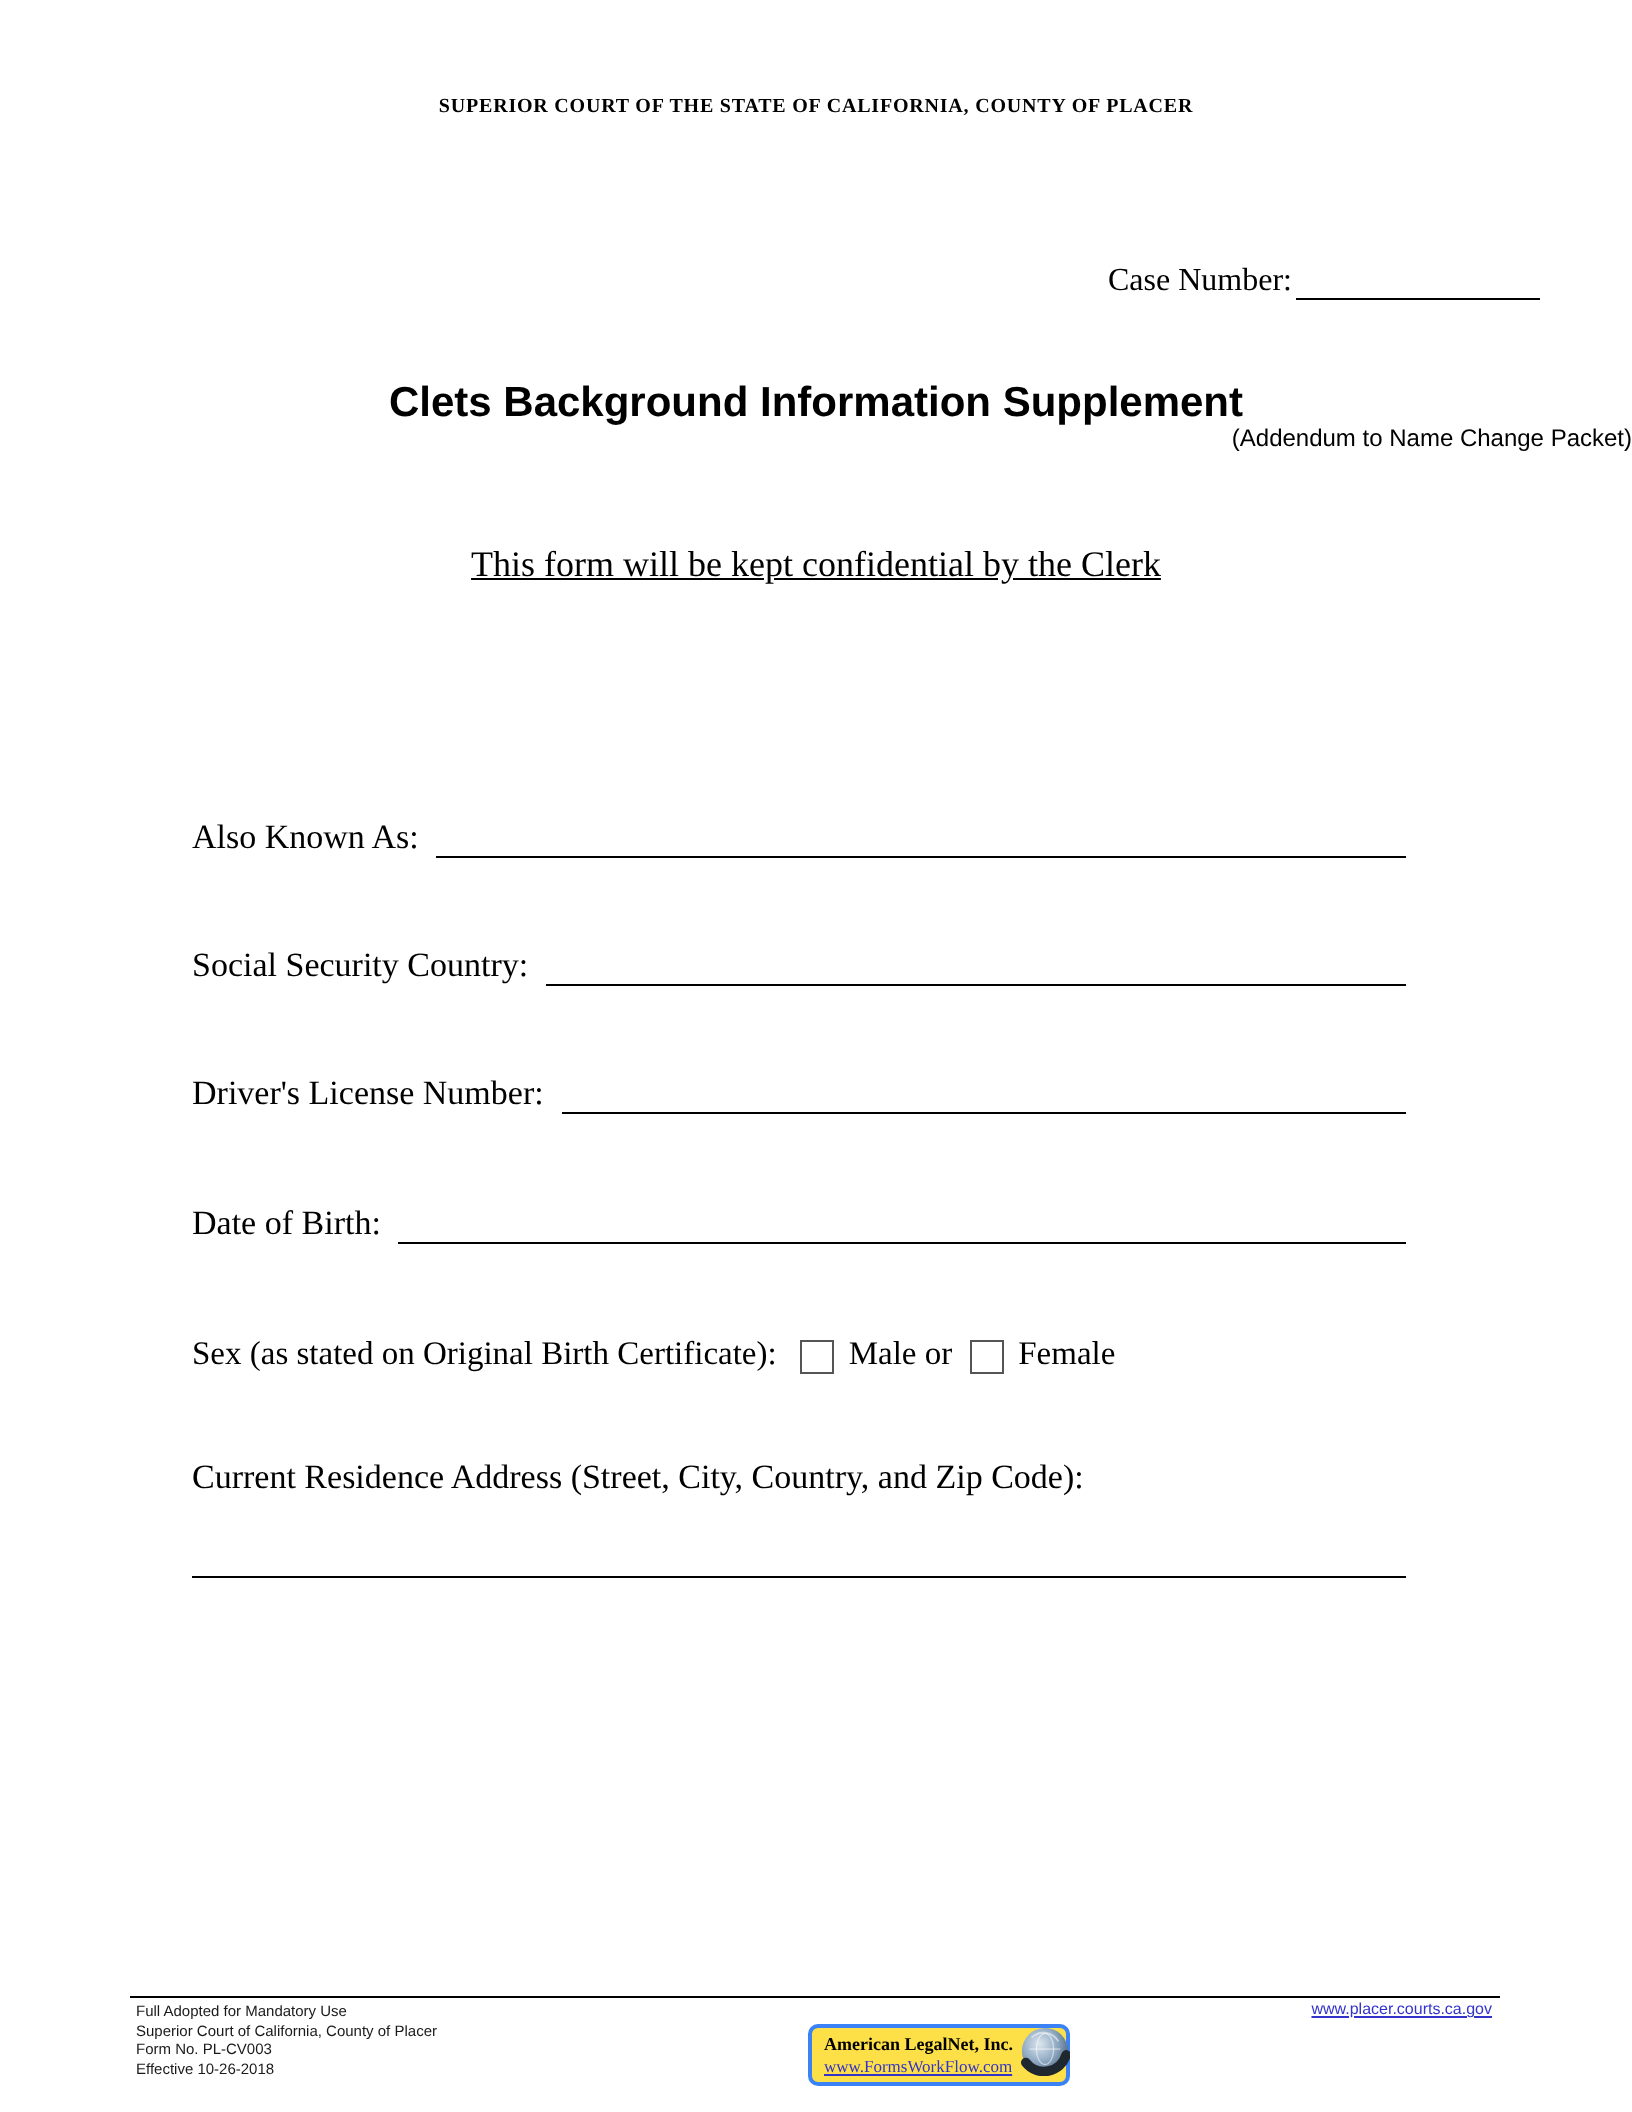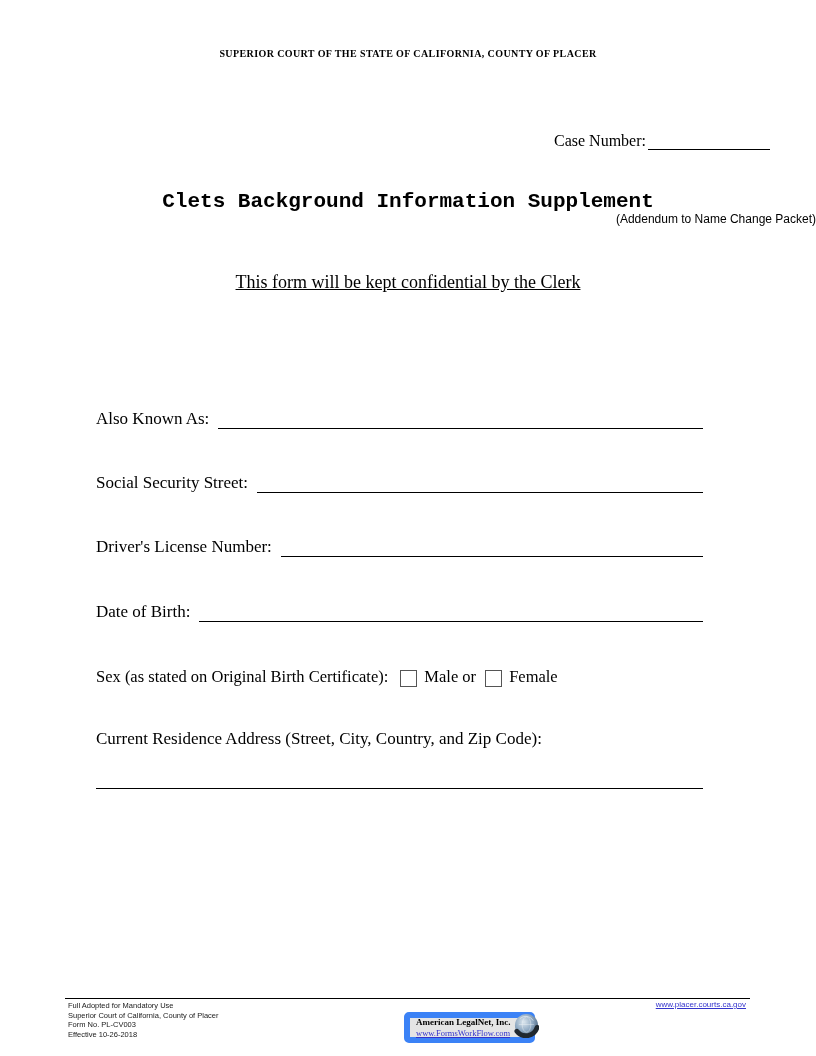--- a/index.html
+++ b/index.html
@@ -16,21 +16,21 @@
     position:absolute; top:132px; left:508px;
     font-size:16px; white-space:nowrap; display:flex; align-items:flex-end;margin-left:46px;
   }
   .case-line {
     display:inline-block; width:122px; height:18px;
     border-bottom:1px solid #000; margin-left:2px;
   }
 
   .form-title {
     position:absolute; top:190px; left:0; width:100%;
-    text-align:center; font-family:Liberation Mono, monospace;
+    text-align:center; font-family:Liberation Sans, sans-serif;
     font-weight:bold; font-size:21px;
   }
   .form-subtitle {
     position:absolute; top:212px; left:0; width:100%;
     text-align:right; font-family:Liberation Sans, sans-serif; font-size:12px;
   }
 
   .confidential {
     position:absolute; top:272px; left:0; width:100%;
     text-align:center; font-size:18px; text-decoration:underline;
@@ -71,21 +71,21 @@
     font-family:"Liberation Sans", sans-serif; font-size:7.5px; line-height:9.6px;
     color:#1a1a1a;
   }
   .footer-link {
     position:absolute; top:1000px; right:70px;
     font-family:"Liberation Sans", sans-serif; font-size:8px;
     color:#3333cc; text-decoration:underline; cursor:pointer;
   }
   .vendor-box {
     position:absolute; left:404px; top:1012px; width:131px; height:31px;
-    border:6px solid #3b82f6; border-radius:5px; background:#e5e5e5;
+    border:2px solid #3b82f6; border-radius:5px; background:#fde047;
     display:flex; align-items:center; padding:2px 3px 2px 6px; gap:4px;
   }
   .vendor-text { display:flex; flex-direction:column; line-height:11px; }
   .vendor-company { font-size:9px; font-weight:bold; white-space:nowrap; }
   .vendor-link { font-size:8.5px; color:#3333cc; text-decoration:underline; white-space:nowrap; cursor:pointer; }
   .globe { width:25px; height:25px; flex:0 0 auto; }
 </style>
 </head>
 <body>
 
@@ -103,21 +103,21 @@
 
   <div class="confidential">This form will be kept confidential by the Clerk</div>
 
 
   <div class="field-row" style="top:407px;">
     <span class="field-label">Also Known As:</span>
     <span class="fill-line"></span>
   </div>
 
   <div class="field-row" style="top:471px;">
-    <span class="field-label">Social Security Street:</span>
+    <span class="field-label">Social Security Country:</span>
     <span class="fill-line"></span>
   </div>
 
   <div class="field-row" style="top:600px;">
     <span class="field-label">Date of Birth:</span>
     <span class="fill-line"></span>
   </div>
 
   <div class="field-row" style="top:535px;">
     <span class="field-label">Driver's License Number:</span>

